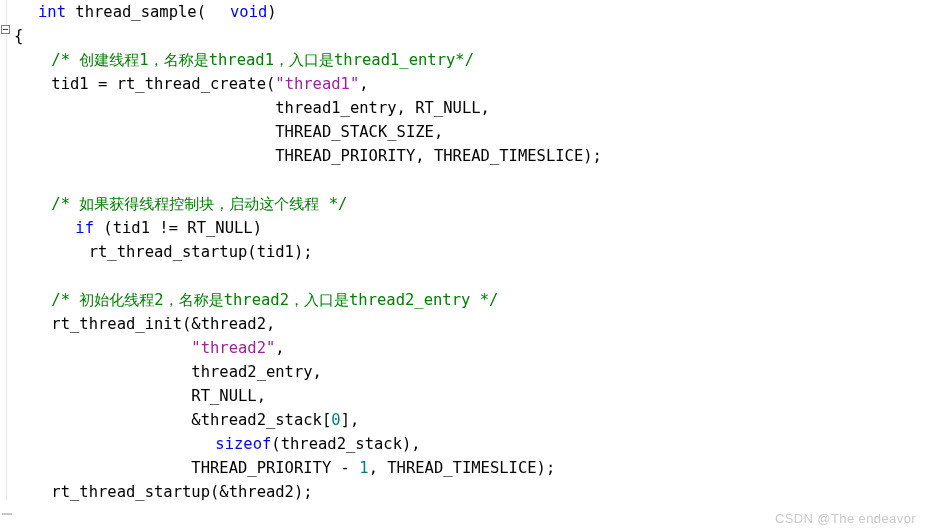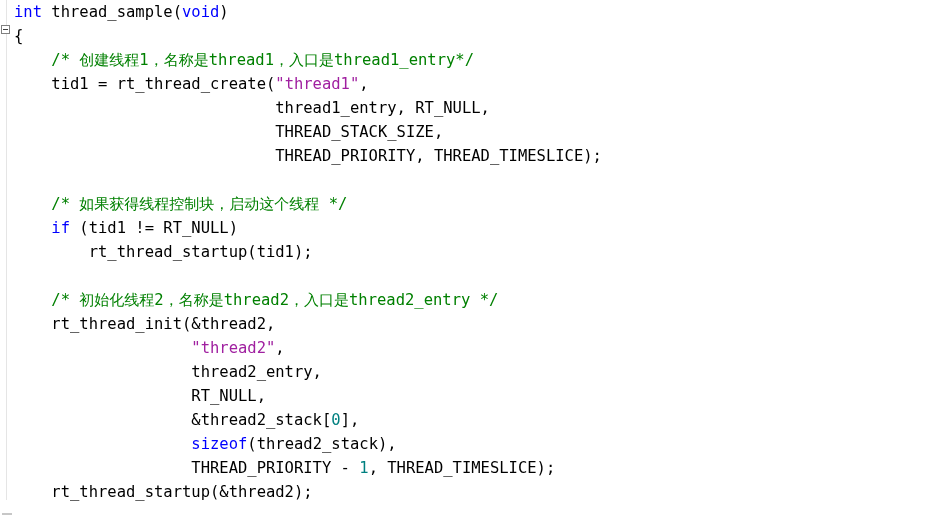--- a/index.html
+++ b/index.html
@@ -73,21 +73,21 @@
     font-family: "DejaVu Sans Mono", "Liberation Mono", monospace;
     font-size: 15.5px;
     line-height: 24px;
     color: #000000;
     white-space: pre;
     letter-spacing: 0px;
   }
 
   .ln { display: block; height: 24px; }
 
-  .kw   { color: #0000ff; }   
+  .kw   { color: #0000ff; margin-left: 24px; }   
   .cmt  { color: #008000; }   
   .str  { color: #a020a0; }   
   .num  { color: #008080; }   
   .pln  { color: #000000; }
 
   .cjk {
     font-family: "DejaVu Sans", "Liberation Sans", sans-serif;
     font-size: 15px;
     text-align: center;
   }
@@ -107,14 +107,15 @@
 <body>
 
 <div id="editor" style="background: rgb(255, 255, 255);">
 
   <div id="fold-rail"></div>
   <div id="fold-rail-cap"></div>
   <div id="fold-toggle" title=""></div>
 
   <pre id="code"><span class="ln"><span class="kw" style="color: rgb(0, 0, 255);">int</span><span class="pln" style="color: rgb(0, 0, 0);"> thread_sample(</span><span class="kw" style="color: rgb(0, 0, 255);">void</span><span class="pln" style="color: rgb(0, 0, 0);">)</span></span><span class="ln"><span class="pln" style="color: rgb(0, 0, 0);">{</span></span><span class="ln"><span class="cmt" style="color: rgb(0, 128, 0);">    /* </span><span class="cmt cjk" style="color: rgb(0, 128, 0);">创建线程</span><span class="cmt" style="color: rgb(0, 128, 0);">1</span><span class="cmt cjk" style="color: rgb(0, 128, 0);">，名称是</span><span class="cmt" style="color: rgb(0, 128, 0);">thread1</span><span class="cmt cjk" style="color: rgb(0, 128, 0);">，入口是</span><span class="cmt" style="color: rgb(0, 128, 0);">thread1_entry*/</span></span><span class="ln"><span class="pln" style="color: rgb(0, 0, 0);">    tid1 = rt_thread_create(</span><span class="str" style="color: rgb(160, 32, 160);">"thread1"</span><span class="pln" style="color: rgb(0, 0, 0);">,</span></span><span class="ln"><span class="pln" style="color: rgb(0, 0, 0);">                            thread1_entry, RT_NULL,</span></span><span class="ln"><span class="pln" style="color: rgb(0, 0, 0);">                            THREAD_STACK_SIZE,</span></span><span class="ln"><span class="pln" style="color: rgb(0, 0, 0);">                            THREAD_PRIORITY, THREAD_TIMESLICE);</span></span><span class="ln">&nbsp;</span><span class="ln"><span class="cmt" style="color: rgb(0, 128, 0);">    /* </span><span class="cmt cjk" style="color: rgb(0, 128, 0);">如果获得线程控制块，启动这个线程</span><span class="cmt" style="color: rgb(0, 128, 0);"> */</span></span><span class="ln"><span class="pln" style="color: rgb(0, 0, 0);">    </span><span class="kw" style="color: rgb(0, 0, 255);">if</span><span class="pln" style="color: rgb(0, 0, 0);"> (tid1 != RT_NULL)</span></span><span class="ln"><span class="pln" style="color: rgb(0, 0, 0);">        rt_thread_startup(tid1);</span></span><span class="ln">&nbsp;</span><span class="ln"><span class="cmt" style="color: rgb(0, 128, 0);">    /* </span><span class="cmt cjk" style="color: rgb(0, 128, 0);">初始化线程</span><span class="cmt" style="color: rgb(0, 128, 0);">2</span><span class="cmt cjk" style="color: rgb(0, 128, 0);">，名称是</span><span class="cmt" style="color: rgb(0, 128, 0);">thread2</span><span class="cmt cjk" style="color: rgb(0, 128, 0);">，入口是</span><span class="cmt" style="color: rgb(0, 128, 0);">thread2_entry */</span></span><span class="ln"><span class="pln" style="color: rgb(0, 0, 0);">    rt_thread_init(&amp;thread2,</span></span><span class="ln"><span class="pln" style="color: rgb(0, 0, 0);">                   </span><span class="str" style="color: rgb(160, 32, 160);">"thread2"</span><span class="pln" style="color: rgb(0, 0, 0);">,</span></span><span class="ln"><span class="pln" style="color: rgb(0, 0, 0);">                   thread2_entry,</span></span><span class="ln"><span class="pln" style="color: rgb(0, 0, 0);">                   RT_NULL,</span></span><span class="ln"><span class="pln" style="color: rgb(0, 0, 0);">                   &amp;thread2_stack[</span><span class="num" style="color: rgb(0, 128, 128);">0</span><span class="pln" style="color: rgb(0, 0, 0);">],</span></span><span class="ln"><span class="pln" style="color: rgb(0, 0, 0);">                   </span><span class="kw" style="color: rgb(0, 0, 255);">sizeof</span><span class="pln" style="color: rgb(0, 0, 0);">(thread2_stack),</span></span><span class="ln"><span class="pln" style="color: rgb(0, 0, 0);">                   THREAD_PRIORITY - </span><span class="num" style="color: rgb(0, 128, 128);">1</span><span class="pln" style="color: rgb(0, 0, 0);">, THREAD_TIMESLICE);</span></span><span class="ln"><span class="pln" style="color: rgb(0, 0, 0);">    rt_thread_startup(&amp;thread2);</span></span><span class="ln">&nbsp;</span><span class="ln"><span class="pln" style="color: rgb(0, 0, 0);">    </span><span class="kw" style="color: rgb(0, 0, 255);">return</span><span class="pln" style="color: rgb(0, 0, 0);"> </span><span class="num" style="color: rgb(0, 128, 128);">0</span><span class="pln" style="color: rgb(0, 0, 0);">;</span></span></pre>
 
+  <div id="watermark" style="color: rgb(201, 201, 201);">CSDN @The endeavor</div>
 
 </div>
 
 </body></html>

